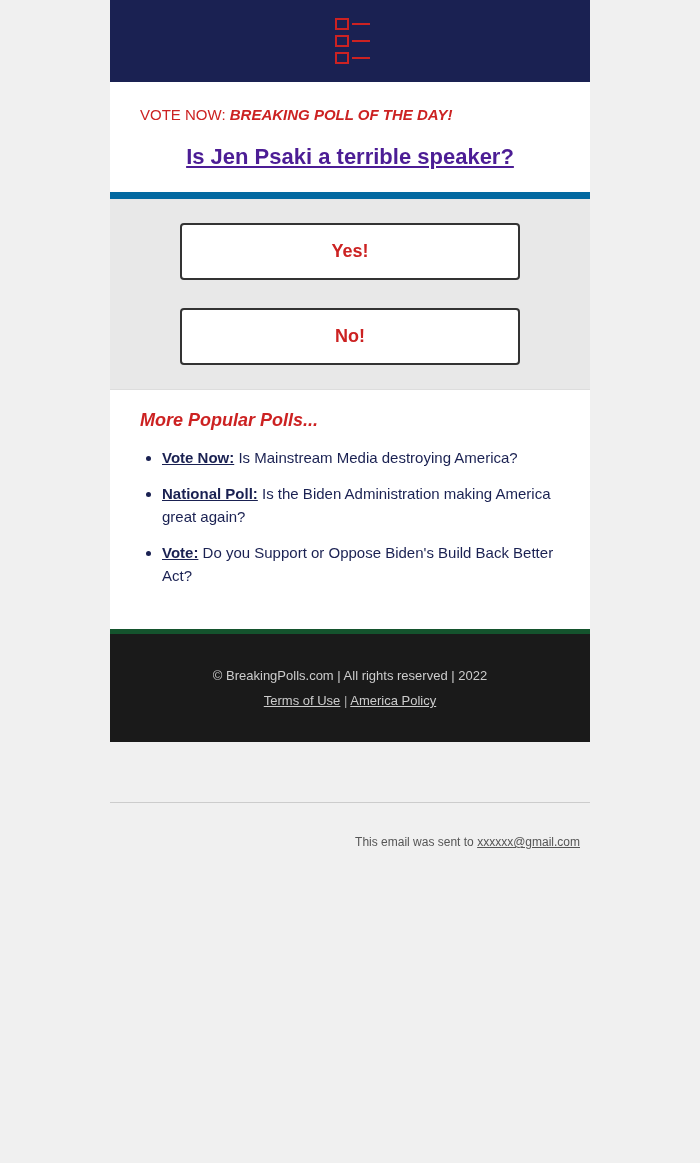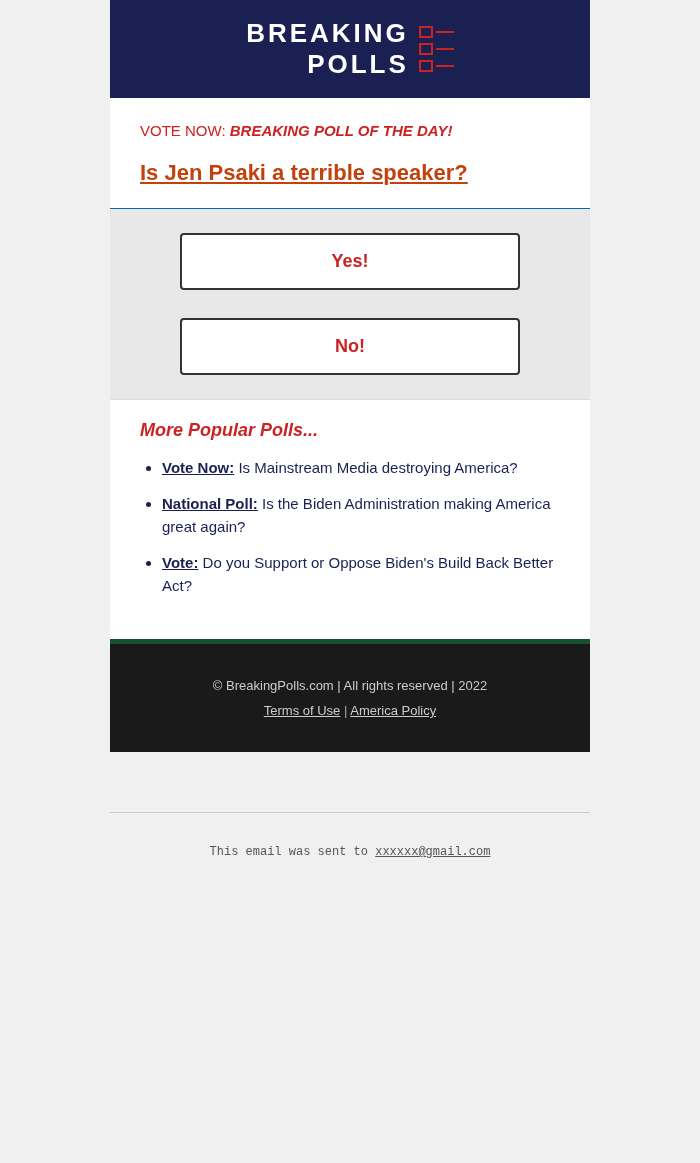--- a/index.html
+++ b/index.html
@@ -33,40 +33,41 @@
       padding: 18px 20px;
       display: flex;
       justify-content: center;
       align-items: center;
     }
 
     
     .vote-section {
       padding: 24px 30px 20px 30px;
       background: #fff;
-      border-bottom: 1px solid #0369a1;
+      border-bottom: 7px solid #0369a1;
     }
 
     .vote-label {
       color: #cc2222;
       font-size: 15px;
       font-weight: normal;
     }
 
     .vote-label strong {
       font-style: italic;
       font-weight: bold;
     }
 
     .poll-question {
       margin-top: 20px;
-      color: #c2410c;
+      color: #4c1d95;
       font-size: 22px;
       font-weight: bold;
       text-decoration: underline;
+      text-align: center;
       line-height: 1.3;
     }
 
     
     .poll-buttons {
       background: #e8e8e8;
       padding: 24px 30px;
       display: flex;
       flex-direction: column;
       align-items: center;
@@ -140,25 +141,24 @@
 
     .footer-links a {
       color: #ccc;
       text-decoration: underline;
     }
 
     
     .email-meta {
       width: 480px;
       padding: 28px 10px 16px 10px;
-      text-align: center;
+      text-align: right;
       color: #555;
       font-size: 12px;
       line-height: 1.9;
-      font-family: Liberation Mono, monospace;
     }
 
     .email-meta a {
       color: #555;
       text-decoration: underline;
     }
 
     .email-meta .meta-links {
       display: flex;
       justify-content: center;
@@ -180,24 +180,20 @@
   </style>
 </head>
 <body>
 
 <div class="email-wrapper">
 
   <div class="card">
 
     <div class="header">
       <div style="display:flex;align-items:center;gap:6px;">
-        <div style="text-align:right;">
-          <div style="color:#fff;font-size:26px;font-weight:900;letter-spacing:3px;">BREAKING</div>
-          <div style="color:#fff;font-size:26px;font-weight:900;letter-spacing:3px;">POLLS</div>
-        </div>
         <div style="display:flex;flex-direction:column;gap:5px;margin-left:4px;">
           <div style="display:flex;align-items:center;gap:3px;">
             <div style="width:14px;height:12px;border:2px solid #cc2222;background:transparent;"></div>
             <div style="width:18px;height:2px;background:#cc2222;"></div>
           </div>
           <div style="display:flex;align-items:center;gap:3px;">
             <div style="width:14px;height:12px;border:2px solid #cc2222;background:transparent;"></div>
             <div style="width:18px;height:2px;background:#cc2222;"></div>
           </div>
           <div style="display:flex;align-items:center;gap:3px;">

